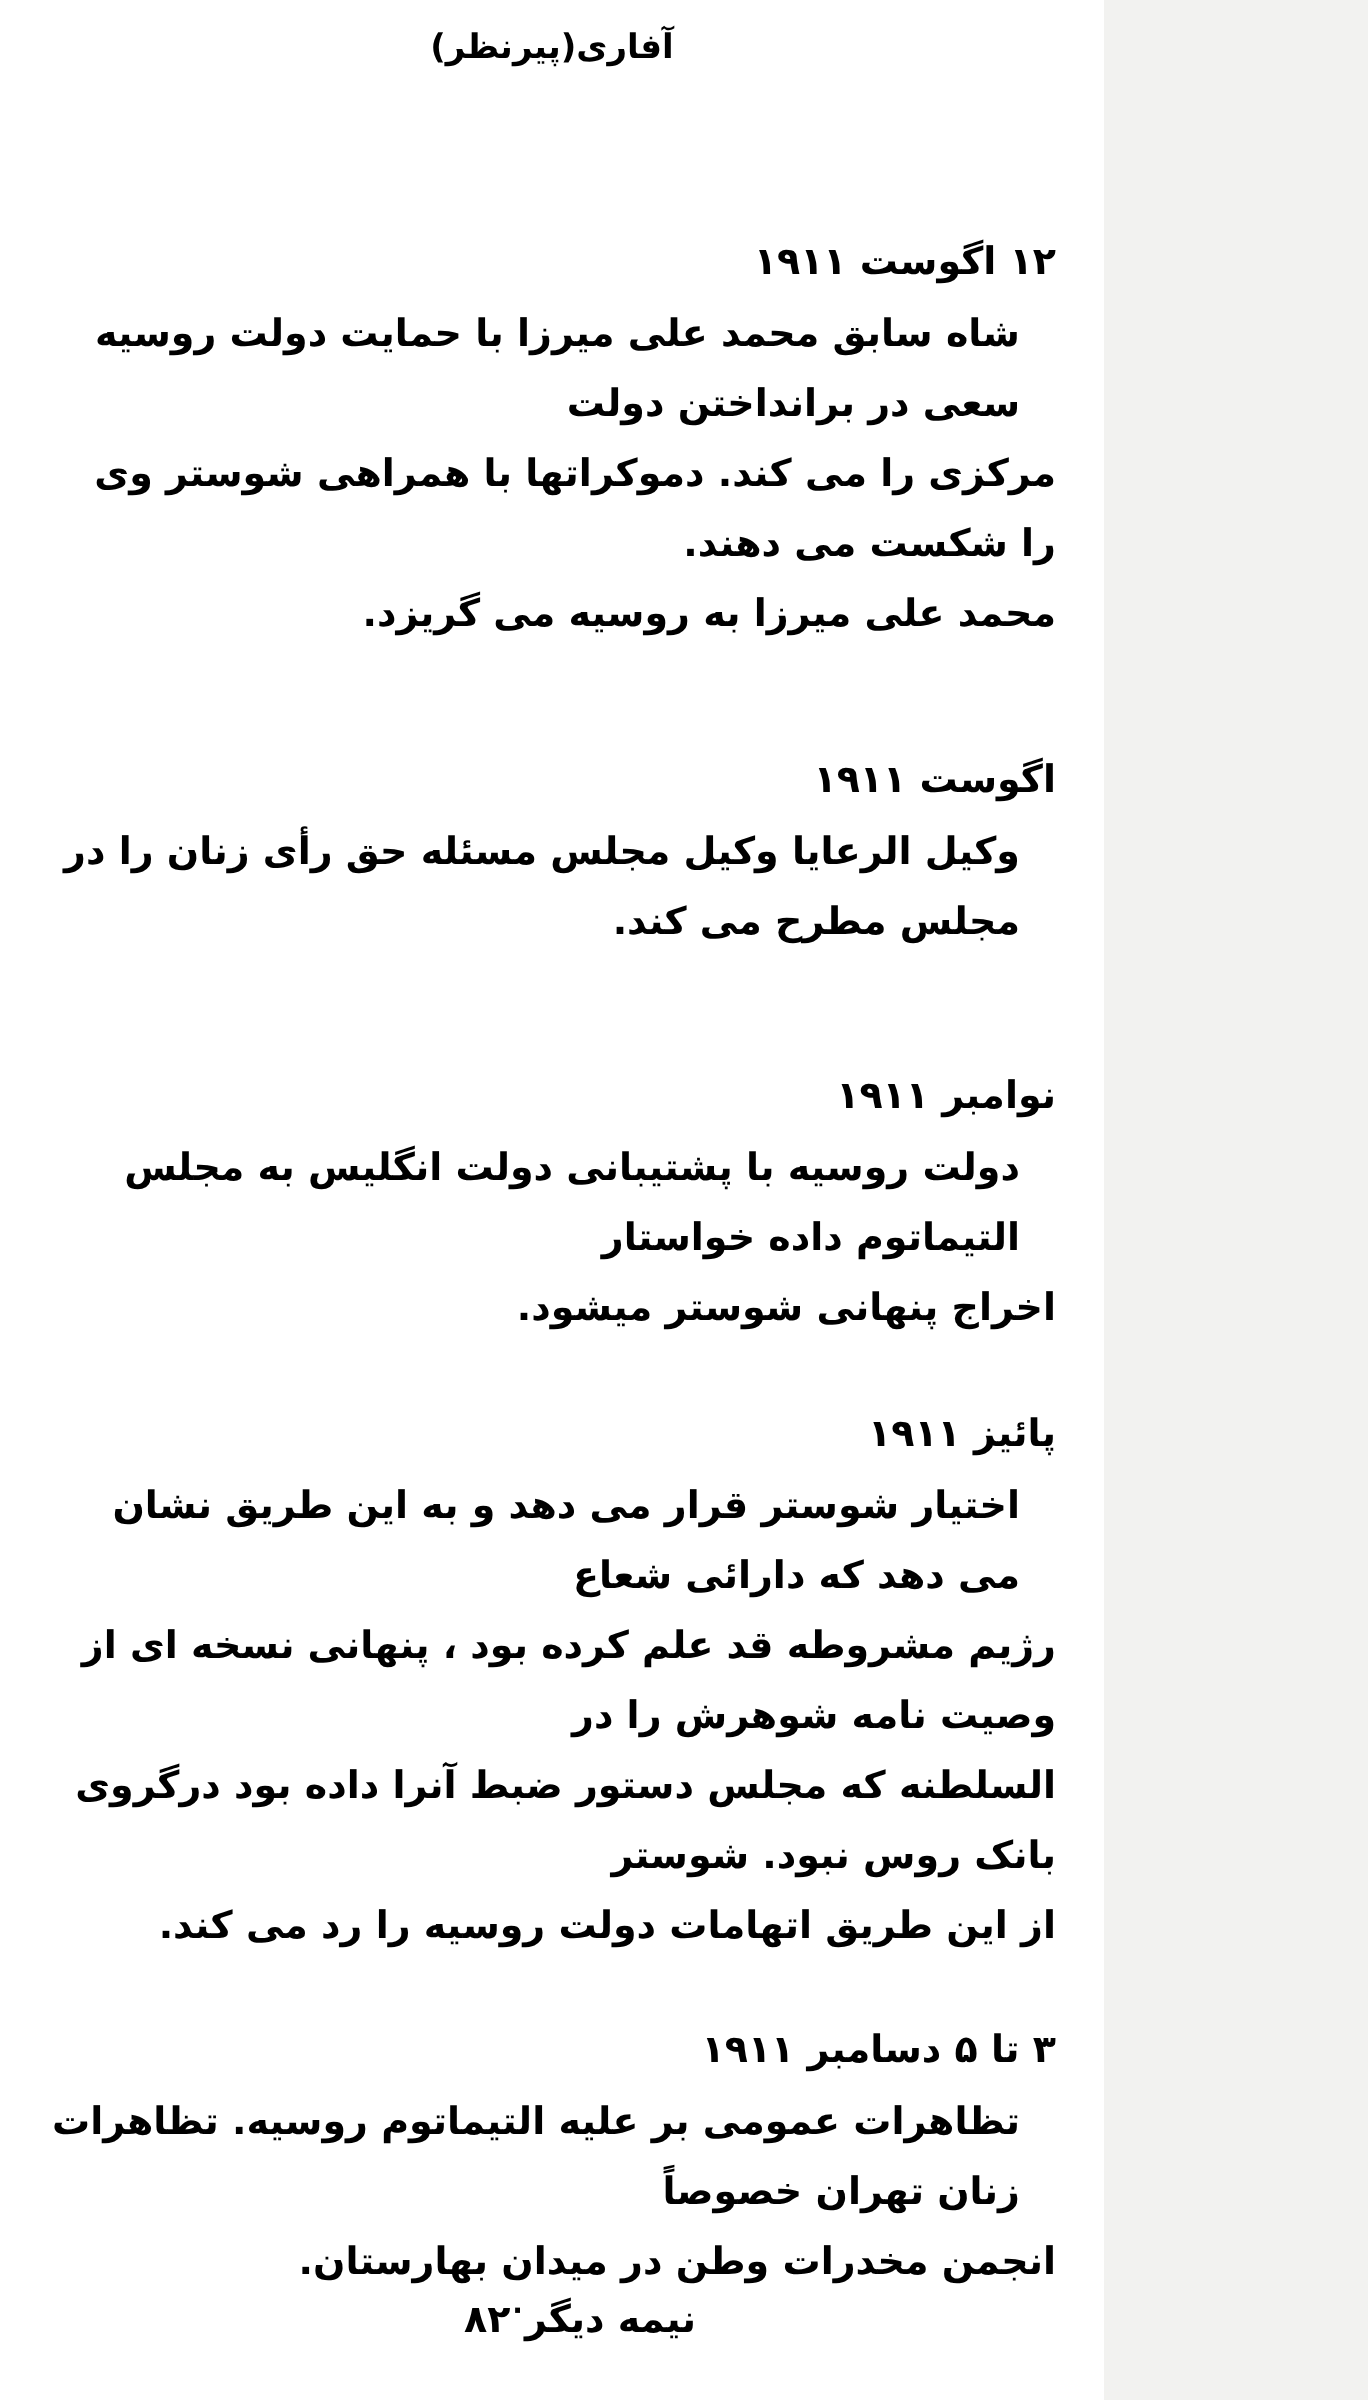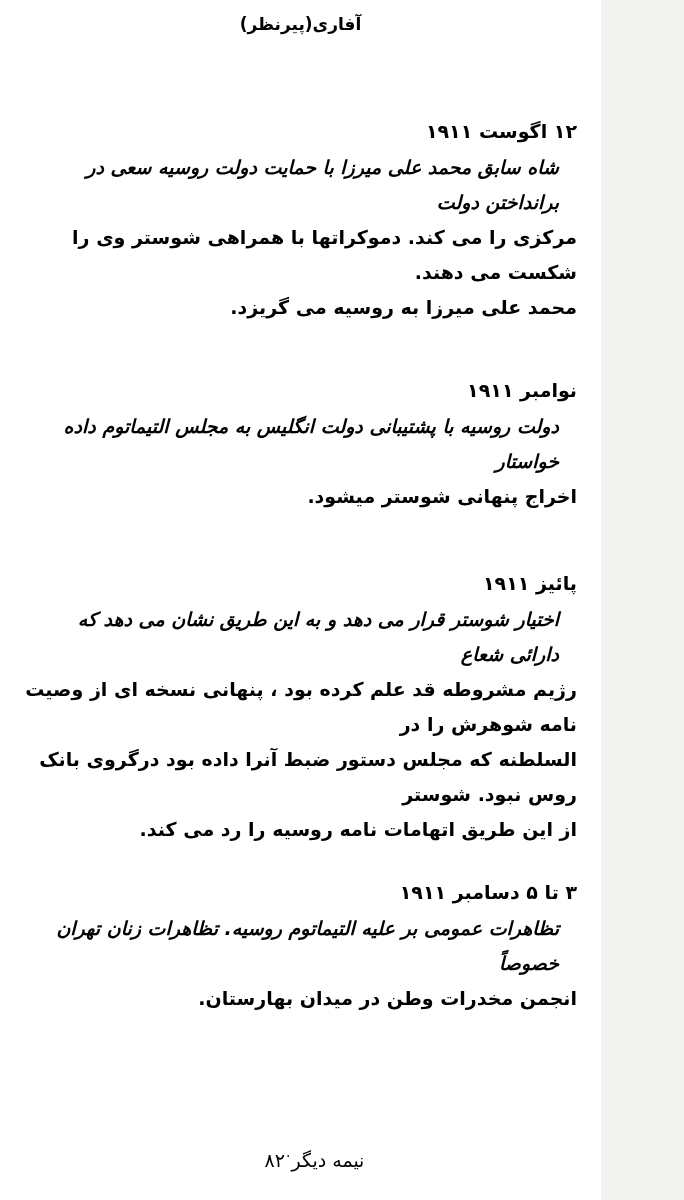--- a/index.html
+++ b/index.html
@@ -5,21 +5,21 @@
   * { margin: 0; padding: 0; box-sizing: border-box; }
 
   html, body {
     width: 684px;
     background: #f2f2f0;
     font-family: "DejaVu Sans", sans-serif;
   }
 
   .page {
     position: relative;
-    width: 601px;
+    width: 552px;
     height: 1200px;
     background: #ffffff;
     color: #000000;
     overflow: hidden;
   }
 
   .page-header {
     direction: rtl;
     text-align: center;
     padding-top: 14px;
@@ -42,39 +42,39 @@
 
   section.entry .para .line {
     font-size: 19px;
     font-weight: 700;
     line-height: 35px;
     text-align: right;
     white-space: normal;
   }
 
   
-  section.entry .para .line:first-child { padding-right: 18px; font-style: italic; }
+  section.entry .para .line:first-child { padding-right: 18px; }
 
   
   section.entry:nth-of-type(1) { margin-top: 86px; }
   section.entry:nth-of-type(2) { margin-top: 54px; }
   section.entry:nth-of-type(3) { margin-top: 58px; }
   section.entry:nth-of-type(4) { margin-top: 34px; }
   section.entry:nth-of-type(5) { margin-top: 33px; }
   section.entry:nth-of-type(6) { margin-top: 38px; }
 
   .page-footer {
     position: absolute;
     left: 0;
     top: 1148px;
     width: 100%;
     direction: rtl;
     text-align: center;
     font-size: 19px;
-    font-weight: 400;
+    font-weight: 700;
     padding-left: 28px;
   }
 
   .page-footer .sep-dot {
     display: inline-block;
     vertical-align: 6px;
     font-size: 14px;
     padding: 0 1px;
   }
 </style>
@@ -89,36 +89,42 @@
 
     <section class="entry">
       <h2 class="entry-date">۱۲ اگوست ۱۹۱۱</h2>
       <div class="para">
         <div class="line">شاه سابق محمد علی میرزا با حمایت دولت روسیه سعی در برانداختن دولت</div>
         <div class="line">مرکزی را می کند. دموکراتها با همراهی شوستر وی را شکست می دهند.</div>
         <div class="line">محمد علی میرزا به روسیه می گریزد.</div>
       </div>
     </section>
 
+    <section class="entry">
+      <h2 class="entry-date">اگوست ۱۹۱۱</h2>
+      <div class="para">
+        <div class="line">وکیل الرعایا وکیل مجلس مسئله حق رأی زنان را در مجلس مطرح می کند.</div>
+      </div>
+    </section>
 
     <section class="entry">
       <h2 class="entry-date">نوامبر ۱۹۱۱</h2>
       <div class="para">
         <div class="line">دولت روسیه با پشتیبانی دولت انگلیس به مجلس التیماتوم داده خواستار</div>
         <div class="line">اخراج پنهانی شوستر میشود.</div>
       </div>
     </section>
 
     <section class="entry">
       <h2 class="entry-date">پائیز ۱۹۱۱</h2>
       <div class="para">
         <div class="line">اختیار شوستر قرار می دهد و به این طریق نشان می دهد که دارائی شعاع</div>
         <div class="line">رژیم مشروطه قد علم کرده بود ، پنهانی نسخه ای از وصیت نامه شوهرش را در</div>
         <div class="line">السلطنه که مجلس دستور ضبط آنرا داده بود درگروی بانک روس نبود. شوستر</div>
-        <div class="line">از این طریق اتهامات نامه روسیه را رد می کند.</div>
+        <div class="line">از این طریق اتهامات دولت روسیه را رد می کند.</div>
       </div>
     </section>
 
     <section class="entry">
       <h2 class="entry-date">۳ تا ۵ دسامبر ۱۹۱۱</h2>
       <div class="para">
         <div class="line">تظاهرات عمومی بر علیه التیماتوم روسیه. تظاهرات زنان تهران خصوصاً</div>
         <div class="line">انجمن مخدرات وطن در میدان بهارستان.</div>
       </div>
     </section>

